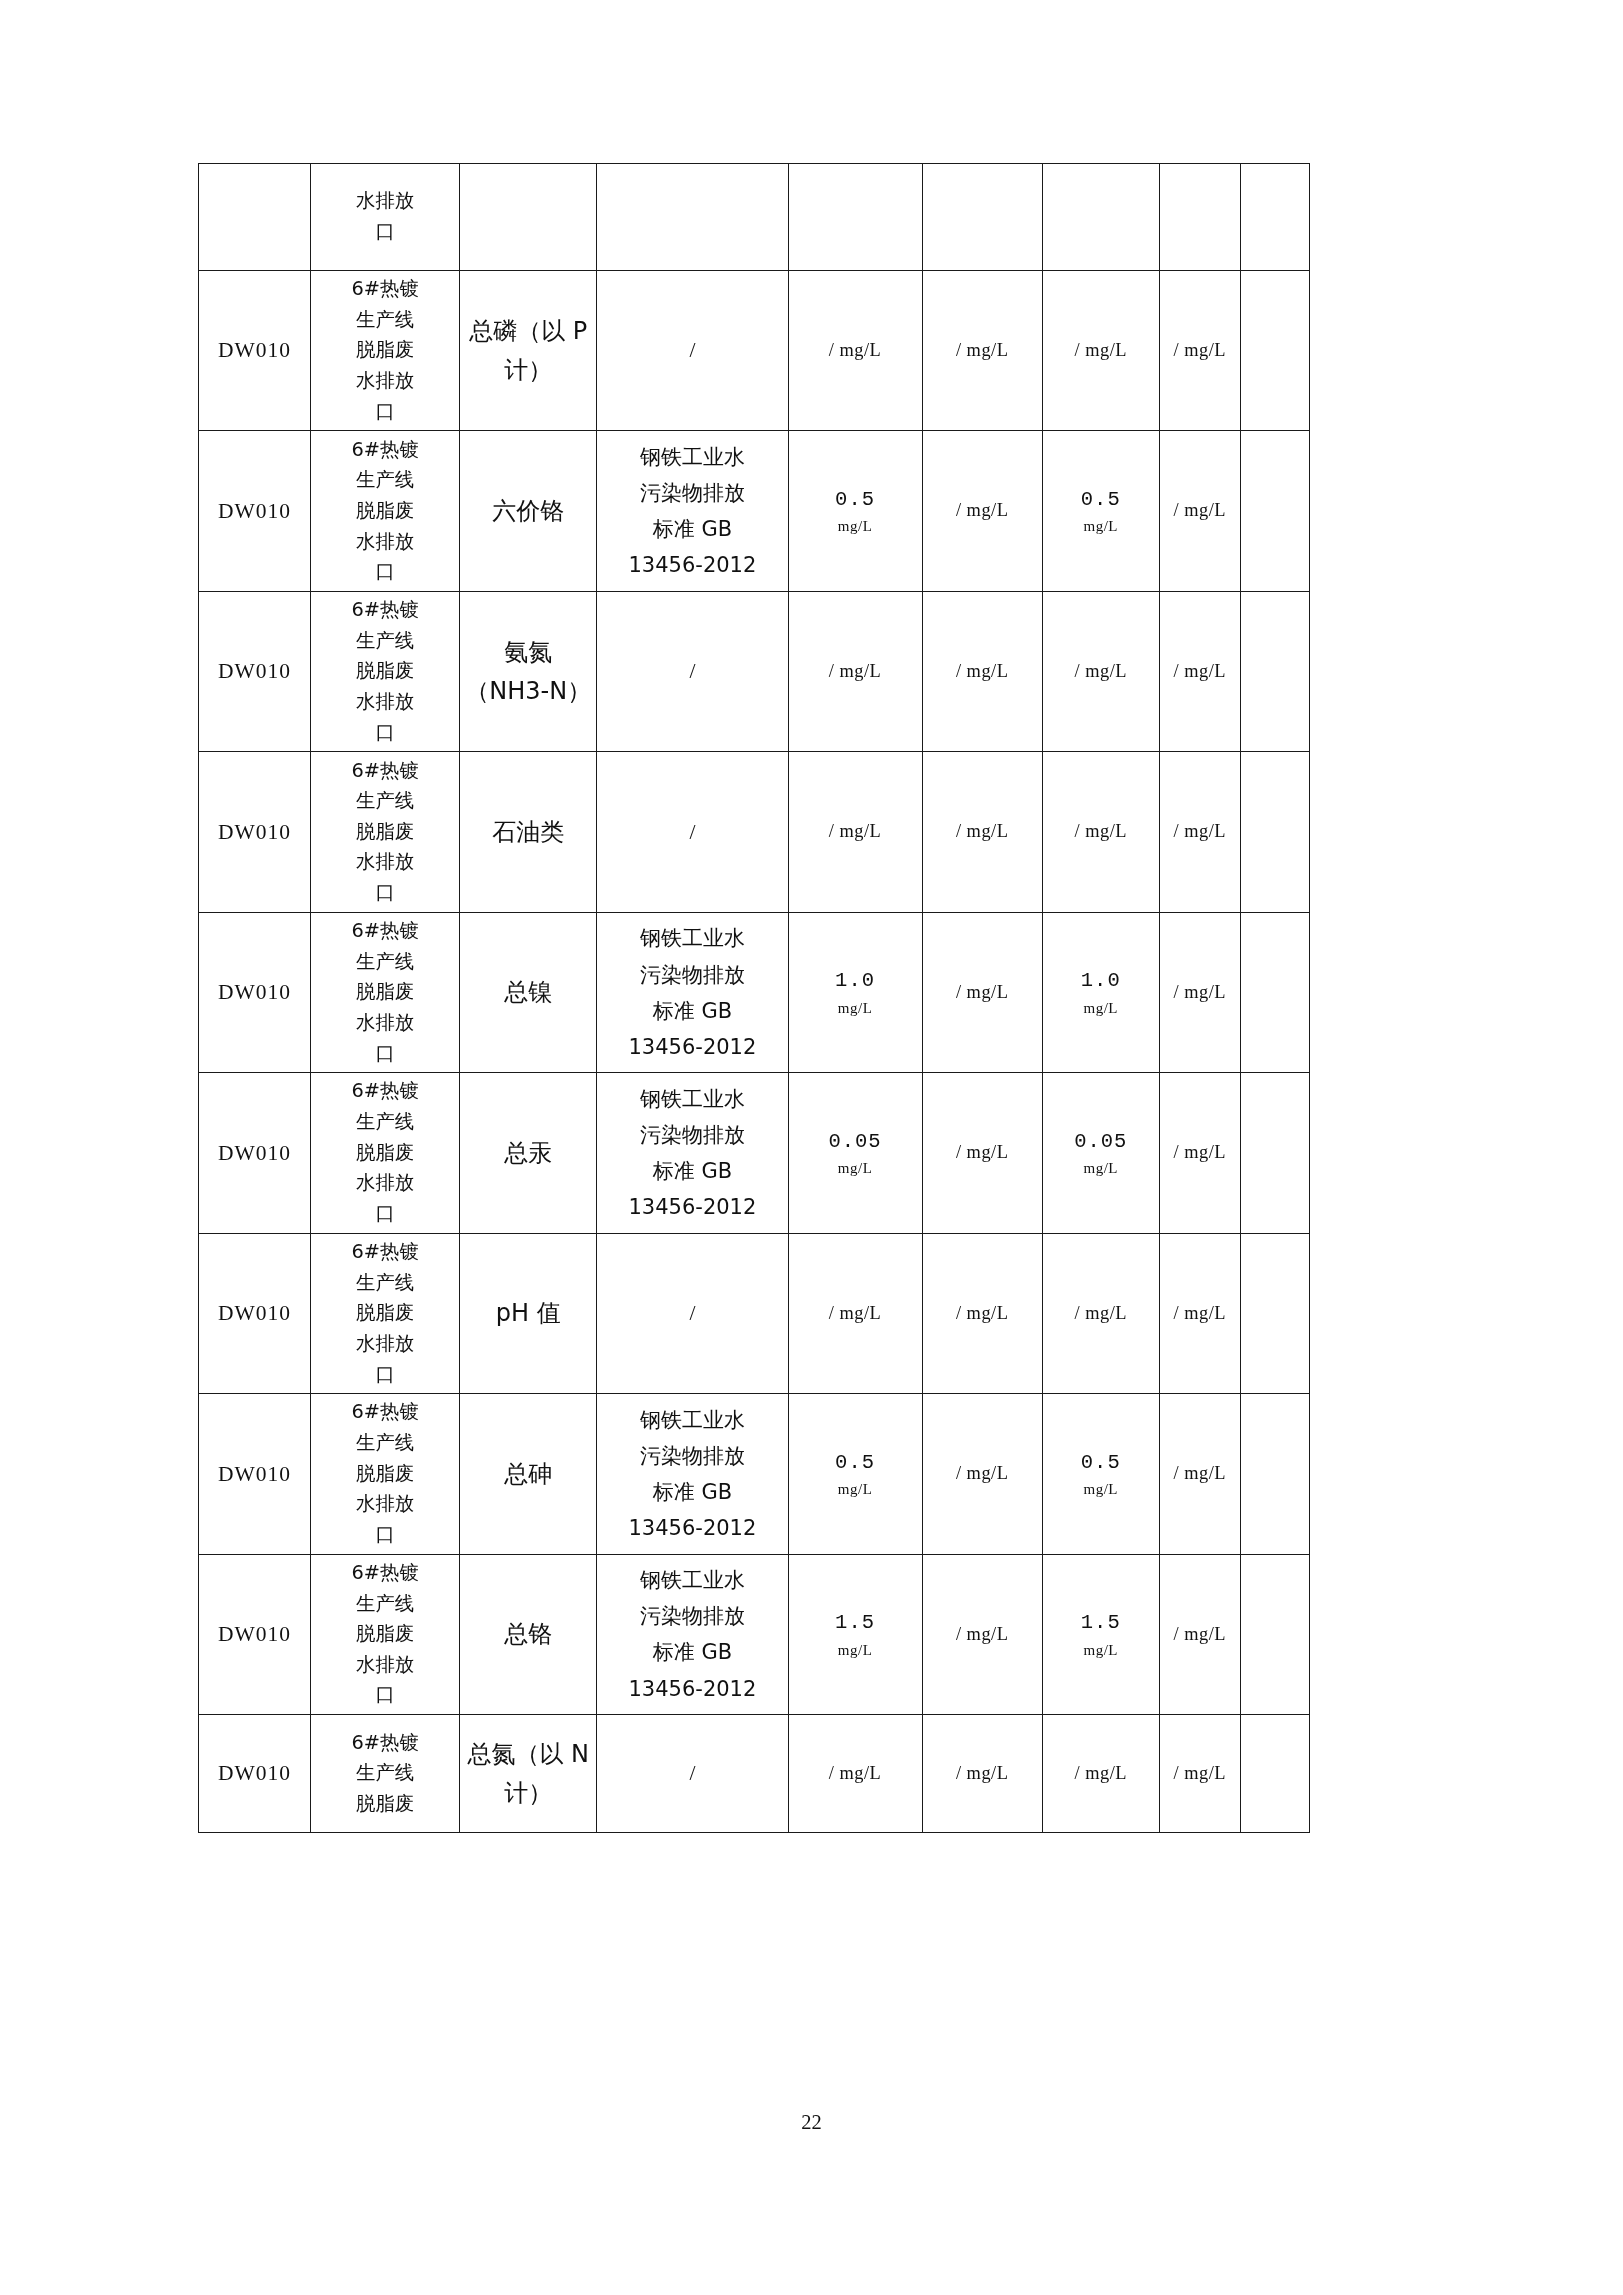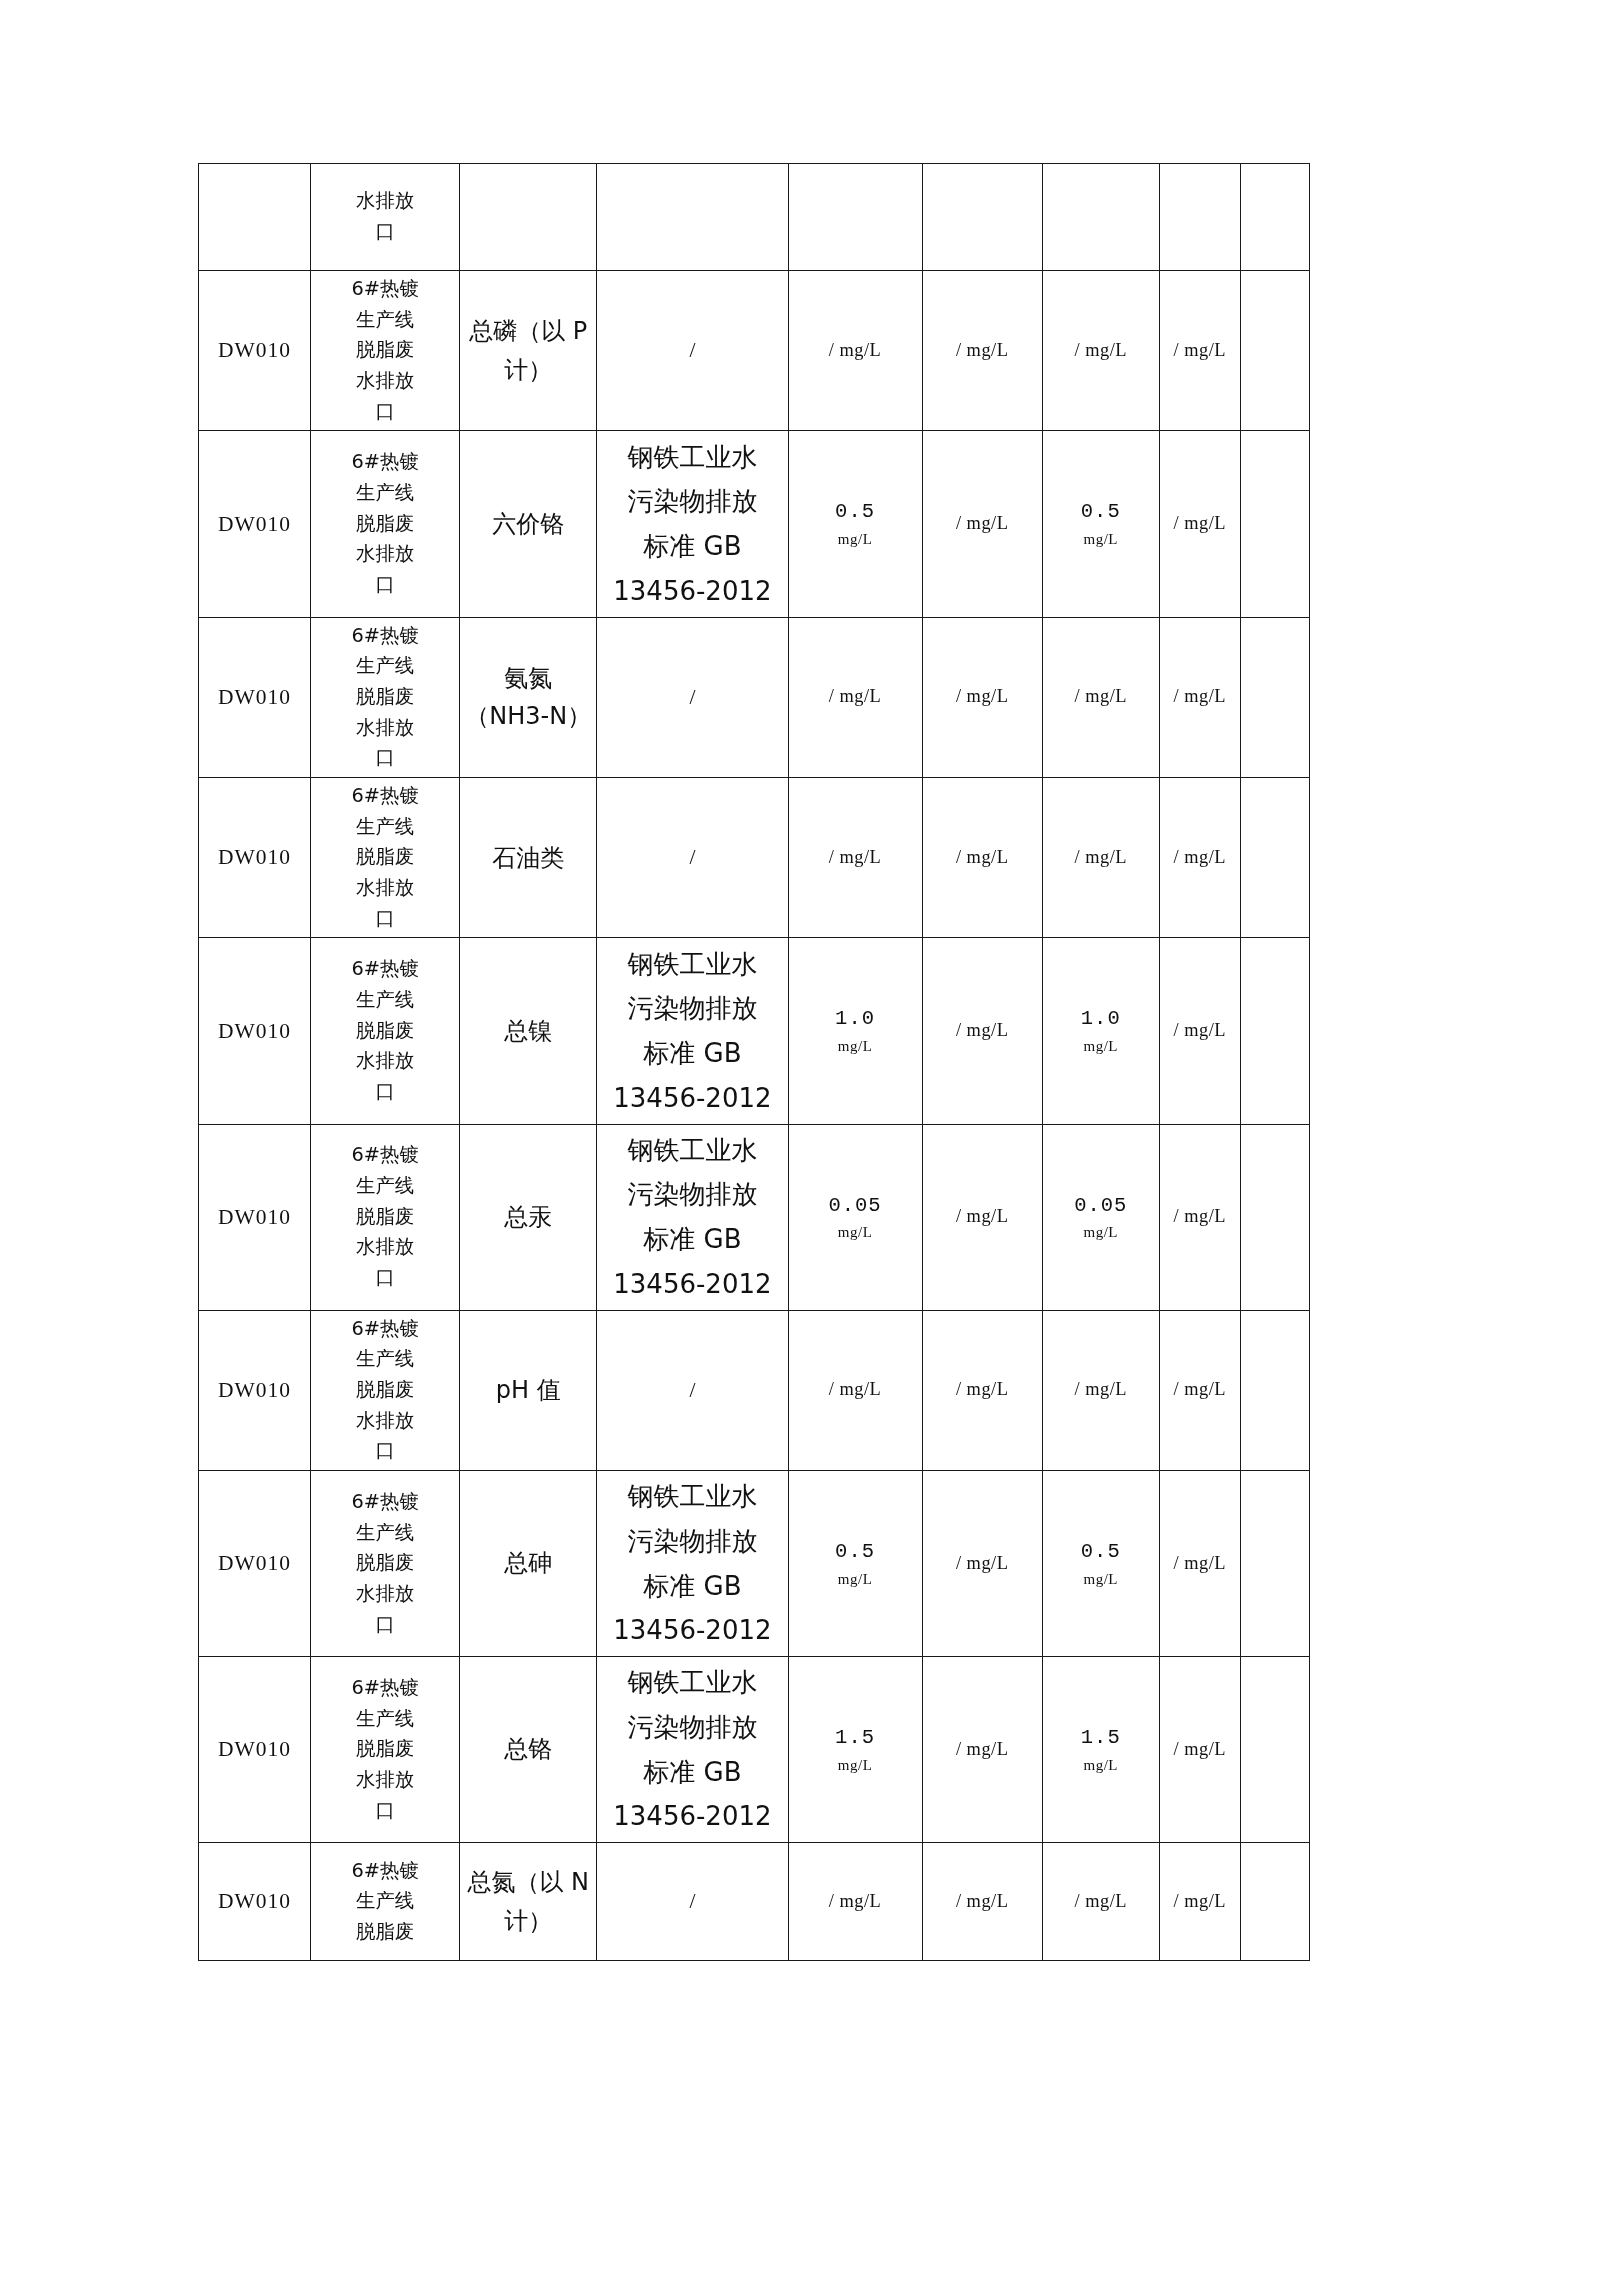--- a/index.html
+++ b/index.html
@@ -63,21 +63,21 @@
     letter-spacing: 0px;
   }
   .poll-text {
     font-family: "DejaVu Sans", "Liberation Sans", sans-serif;
     font-size: 24px;
     line-height: 1.6;
     text-align: center;
   }
   .std-text {
     font-family: "DejaVu Sans", "Liberation Sans", sans-serif;
-    font-size: 26px;
+    font-size: 21px;
     line-height: 1.72;
     text-align: center;
   }
   .val-text {
     font-family: "Liberation Serif", "DejaVu Serif", serif;
     font-size: 19.4px;
     line-height: 1.55;
     letter-spacing: 0.5px;
   }
   .val-num {
@@ -464,15 +464,16 @@
             <td><span class="slash-unit">/ mg/L</span></td>
             <td><span class="slash-unit">/ mg/L</span></td>
             <td><span class="slash-unit">/ mg/L</span></td>
             <td><span class="slash-unit">/ mg/L</span></td>
             <td></td>
           </tr>
         </tbody>
     </table>
   </div>
 
+  <div class="page-number">22</div>
 
 </div>
 
 
 </body></html>

